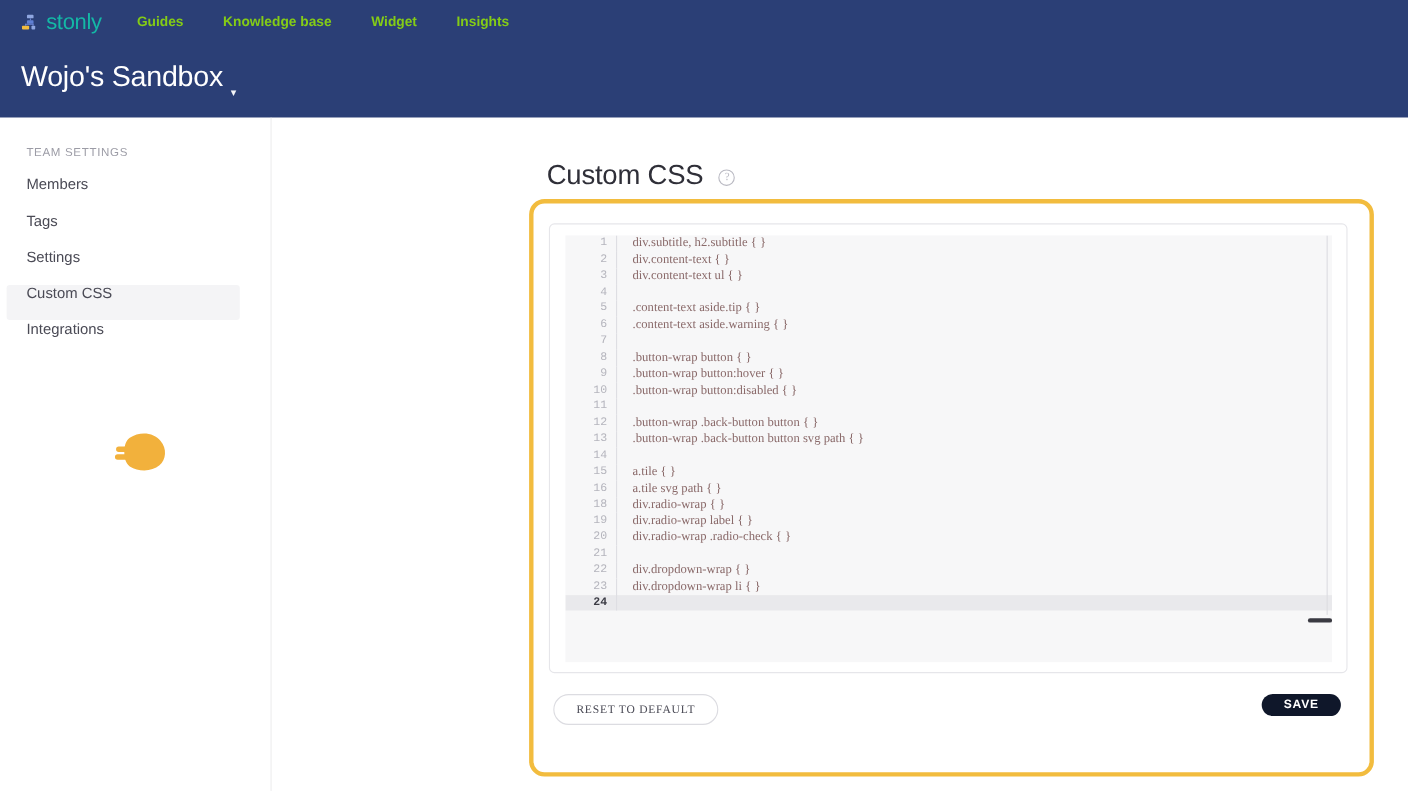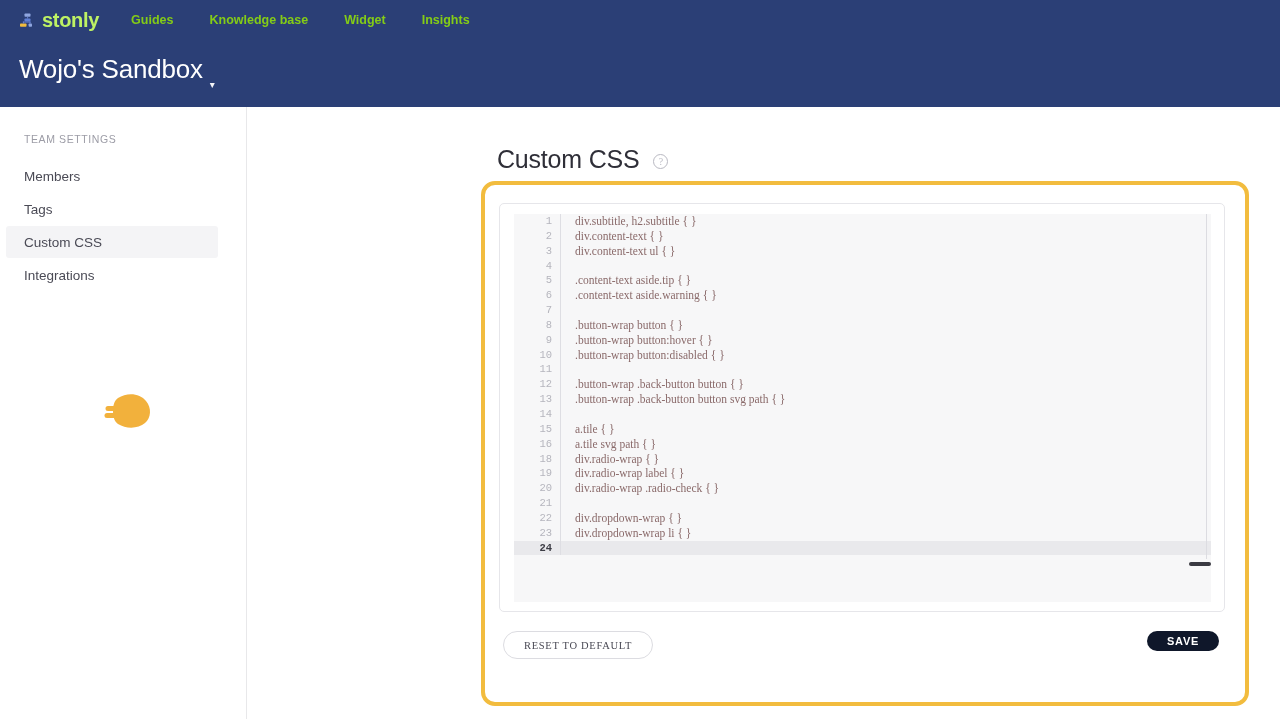--- a/index.html
+++ b/index.html
@@ -25,23 +25,23 @@
     display: flex; align-items: center;
     margin-left: 18px; margin-right: 32px;
     height: 26px;
   }
   .brand-mark {
     width: 19px; height: 19px;
     margin-right: 5px;
     position: relative; top: 1px;
   }
   .brand-name {
-    color: #bef264;
+    color: #14b8a6;
     font-size: 20px;
-    font-weight: 700;
+    font-weight: 400;
     letter-spacing: -0.3px;
     line-height: 1;
   }
   .navlinks { display: flex; align-items: center; }
   .navlink {
     color: #84cc16;
     font-size: 12.5px;
     font-weight: 700;
     margin-right: 36px;
     cursor: pointer;
@@ -84,21 +84,21 @@
     font-weight: 400;
     text-transform: uppercase;
   }
   .sidebar-list {
     position: absolute; left: 0; top: 53px;
     width: 247px;
     list-style: none;
   }
   .sidebar-item {
     height: 32px;
-    display: flex; align-items: center;
+    display: flex; align-items: flex-start;
     padding-left: 24px;
     font-size: 13.5px;
     color: #4a4a55;
     cursor: pointer;
     margin-bottom: 1px;
   }
   .sidebar-item.active {
     background: #f4f4f6;
     width: 212px;
     border-radius: 3px;
@@ -299,20 +299,23 @@
 <div class="sidebar">
   <div class="sidebar-heading">TEAM SETTINGS</div>
 
   <ul class="sidebar-list">
     <li class="sidebar-item">
       <span>Members</span>
     </li>
     <li class="sidebar-item">
       <span>Tags</span>
     </li>
+    <li class="sidebar-item">
+      <span>Settings</span>
+    </li>
     <li class="sidebar-item active">
       <span>Custom CSS</span>
     </li>
     <li class="sidebar-item">
       <span>Integrations</span>
     </li>
   </ul>
 
   <div class="hand-cursor">
     <svg width="54" height="44" viewBox="0 0 54 44">

